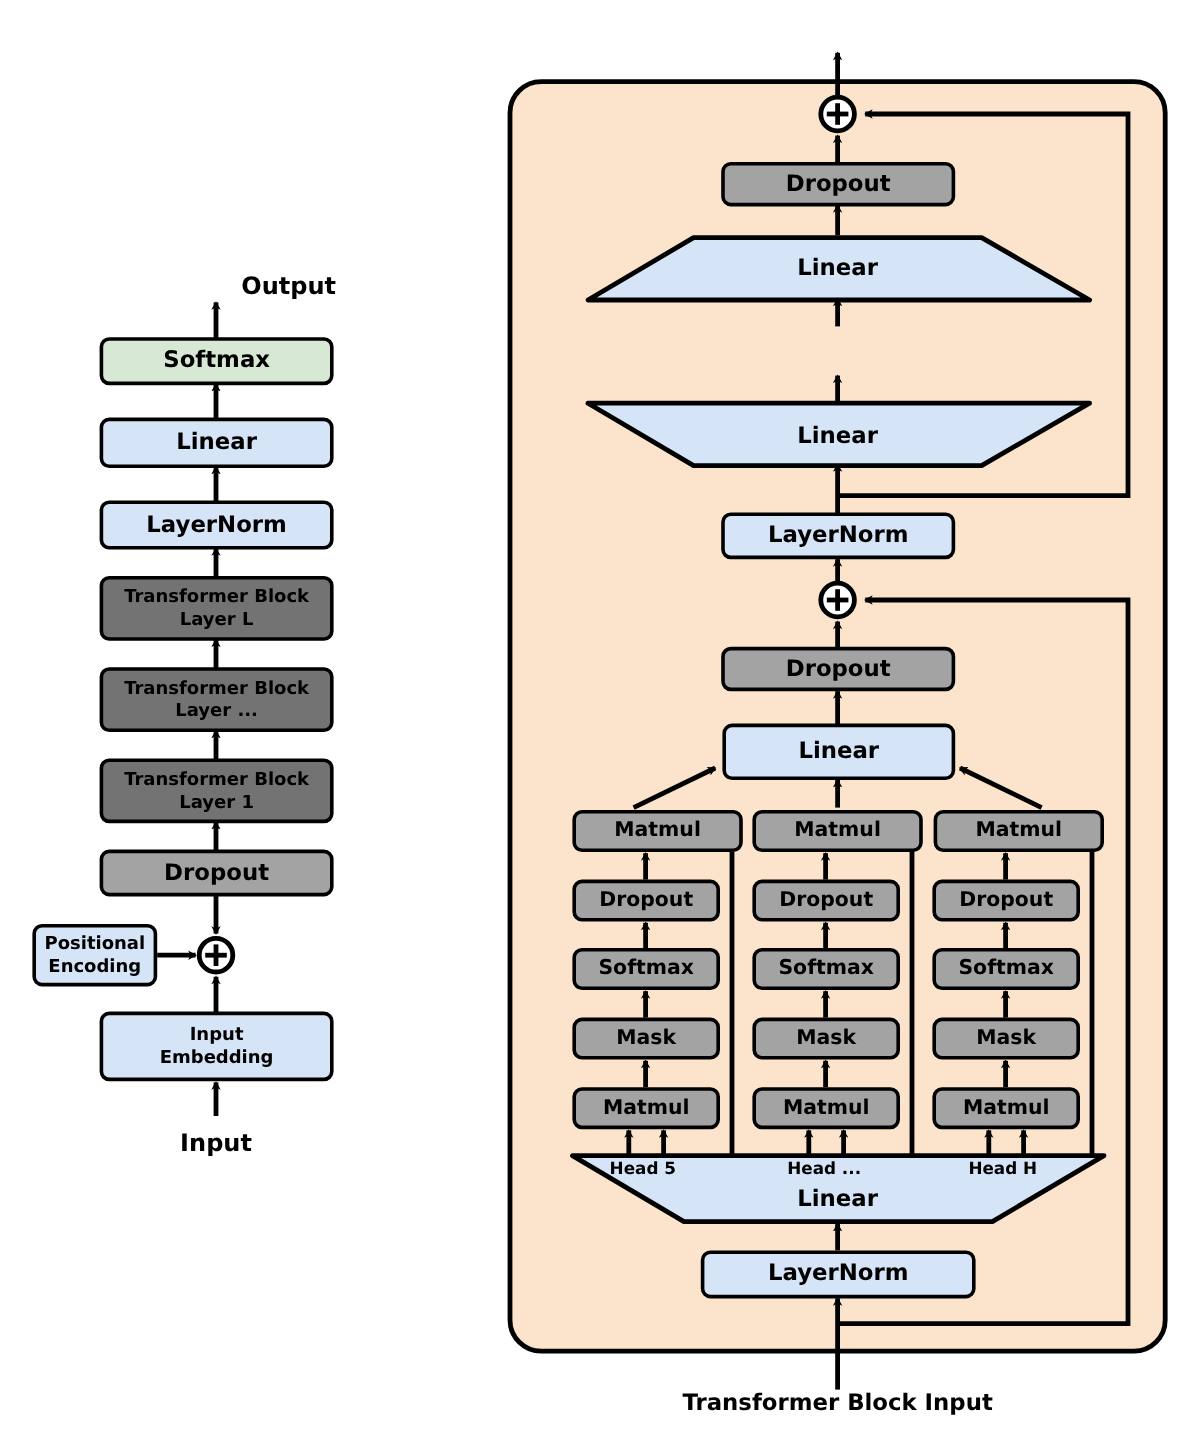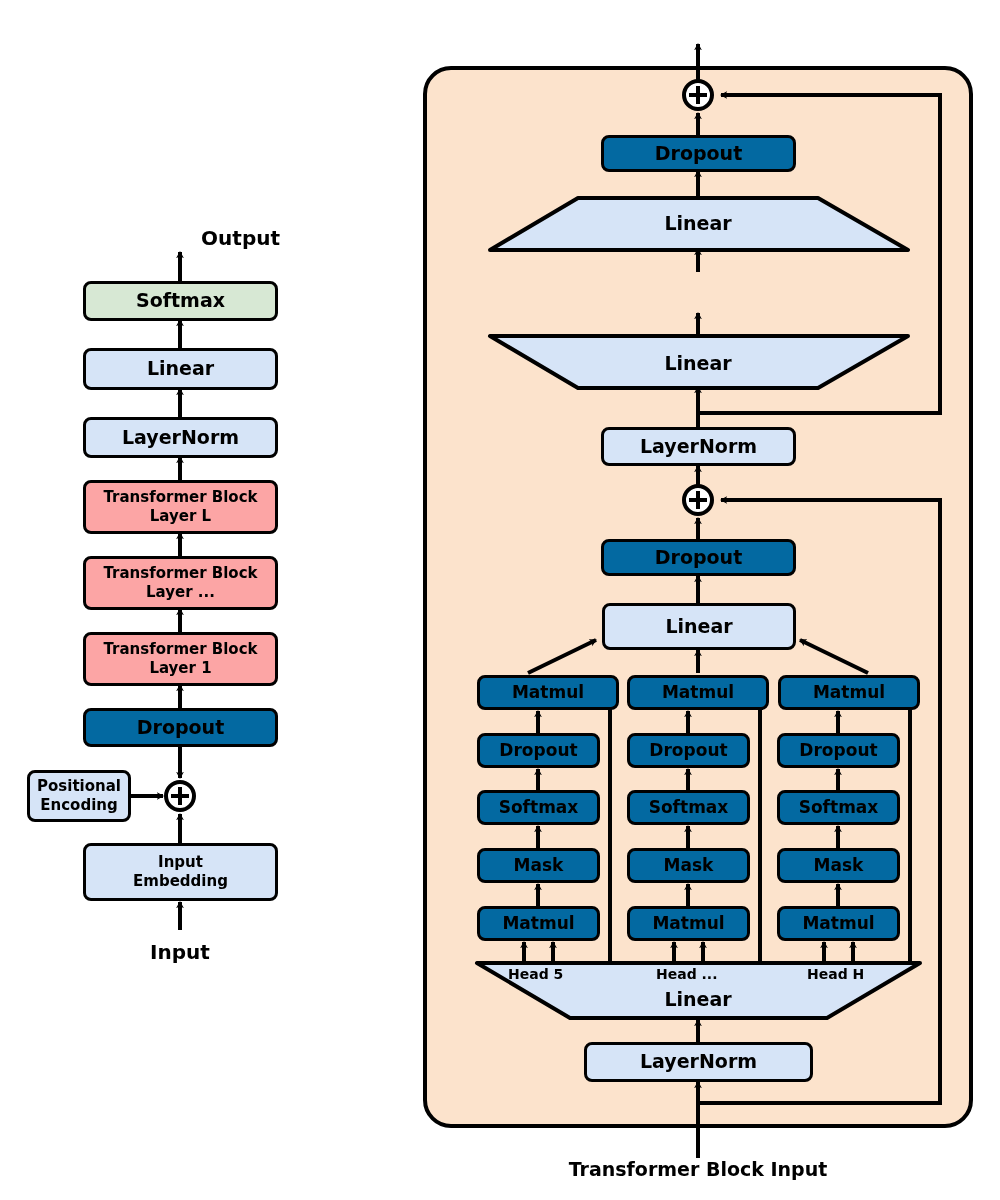--- a/index.html
+++ b/index.html
@@ -26,22 +26,22 @@
     border-radius:8px;
   }
   .lbl{
     position:absolute;
     font-weight:bold;
     color:#000;
     text-align:center;
     white-space:nowrap;
   }
   .blue{background:#d6e4f7;}
-  .yellow{background:#0369a1;}
-  .orange{background:#fca5a5;}
+  .yellow{background:#a3a3a3;}
+  .orange{background:#737373;}
   .green{background:#d7e8d4;}
   .trap-text{
     position:absolute;
     font-weight:bold;
     color:#000;
     text-align:center;
     white-space:nowrap;
     pointer-events:none;
   }
   .head-lbl{

